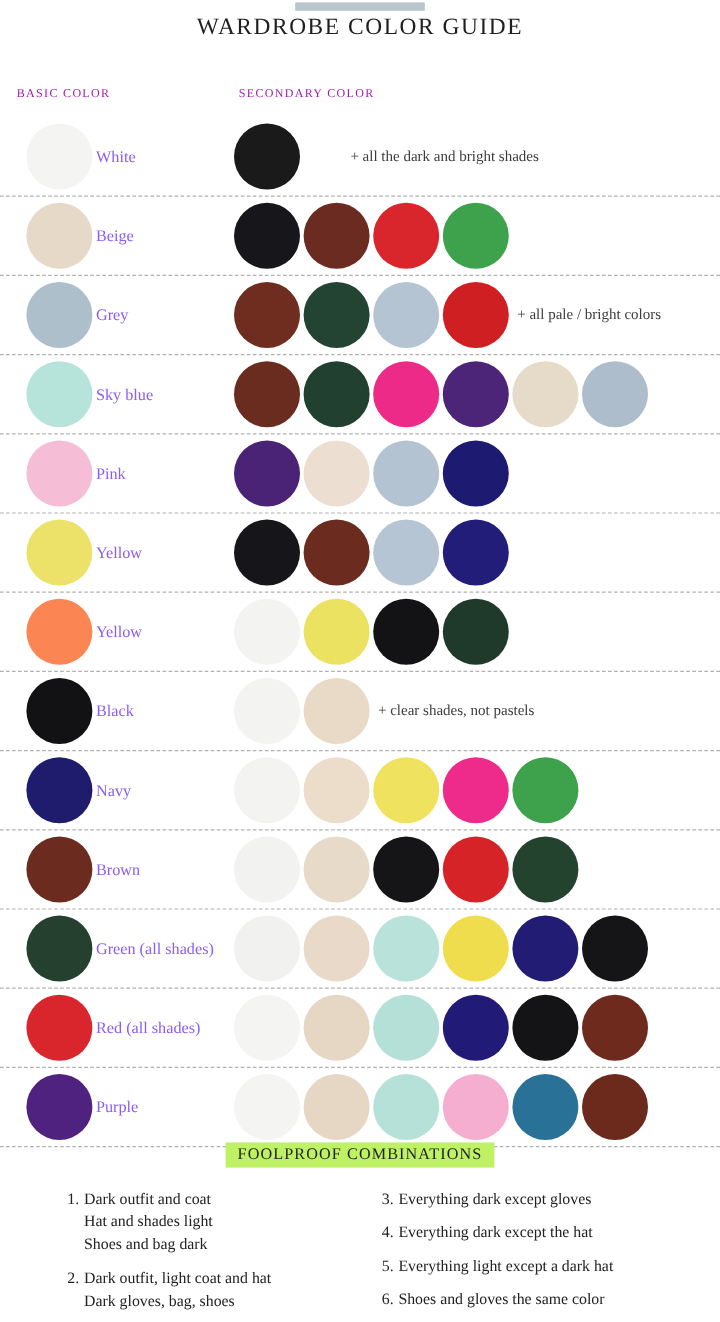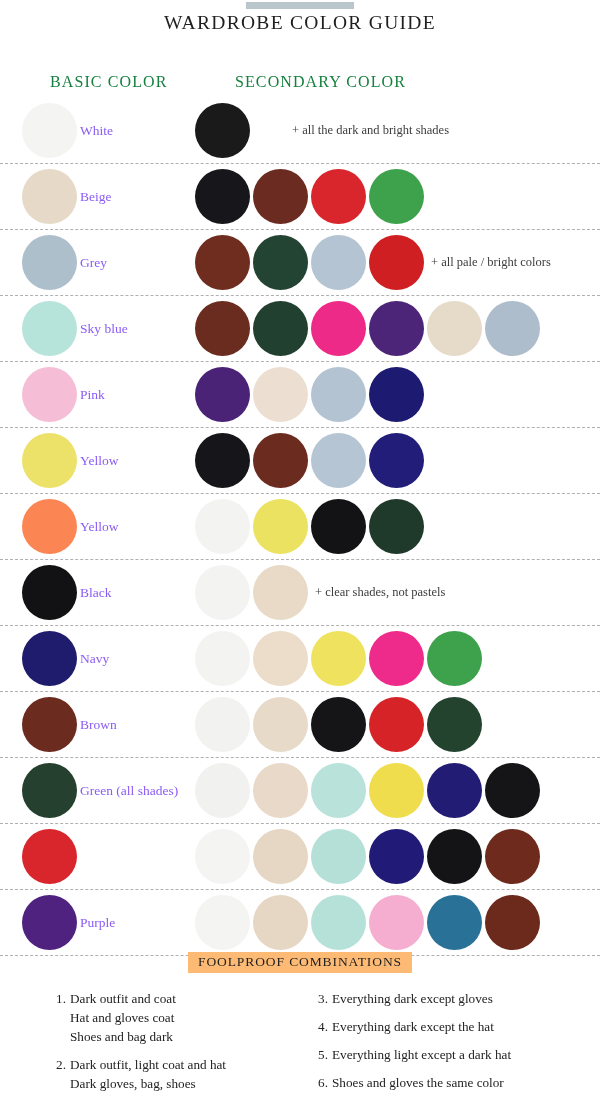--- a/index.html
+++ b/index.html
@@ -32,24 +32,23 @@
     width: 600px;
     text-align: center;
     font-size: 19.5px;
     letter-spacing: 1.3px;
     color: #1f1f1f;
     font-weight: 400;
   }
 
   .col-head {
     position: absolute;
-    font-size: 16px;
+    font-size: 10px;
     letter-spacing: 1.1px;
-    color: #15803d;
-    margin-left: 36px;
+    color: #a21caf;
   }
   .col-head.basic { left: 14px;  top: 73px; }
   .col-head.secondary { left: 199px; top: 73px; }
 
   
   .rows {
     position: absolute;
     left: 0;
     top: 98px;
     width: 600px;
@@ -301,20 +300,21 @@
         <div class="dot" style="left: 58px; background: rgb(232, 217, 201);"></div>
         <div class="dot" style="left: 116px; background: rgb(184, 226, 218);"></div>
         <div class="dot" style="left: 174px; background: rgb(240, 221, 78);"></div>
         <div class="dot" style="left: 232px; background: rgb(35, 28, 116);"></div>
         <div class="dot" style="left: 290px; background: rgb(21, 21, 23);"></div>
       </div>
     </div>
     <div class="row">
       <div class="basic-cell">
         <div class="swatch" style="background: rgb(216, 38, 44);"></div>
+        <div class="basic-label">Red (all shades)</div>
       </div>
       <div class="sec-cell">
         <div class="dot" style="left: 0px; background: rgb(244, 244, 243);"></div>
         <div class="dot" style="left: 58px; background: rgb(230, 214, 196);"></div>
         <div class="dot" style="left: 116px; background: rgb(181, 224, 216);"></div>
         <div class="dot" style="left: 174px; background: rgb(33, 26, 118);"></div>
         <div class="dot" style="left: 232px; background: rgb(20, 20, 22);"></div>
         <div class="dot" style="left: 290px; background: rgb(110, 43, 29);"></div>
       </div>
     </div>
@@ -329,28 +329,28 @@
         <div class="dot" style="left: 116px; background: rgb(182, 225, 217);"></div>
         <div class="dot" style="left: 174px; background: rgb(246, 174, 208);"></div>
         <div class="dot" style="left: 232px; background: rgb(42, 113, 151);"></div>
         <div class="dot" style="left: 290px; background: rgb(108, 42, 28);"></div>
       </div>
     </div>
   </div>
 
 <div class="footer">
   <div class="foot-title-wrap">
-    <span class="foot-title" style="background: #fdba74;">FOOLPROOF COMBINATIONS</span>
+    <span class="foot-title" style="background: #bef264;">FOOLPROOF COMBINATIONS</span>
   </div>
   <div class="foot-cols">
     <div class="foot-col left" id="foot-left">
         <div class="combo">
           <span class="num">1.</span>
           <span class="ln">Dark outfit and coat</span>
-          <span class="ln">Hat and gloves coat</span>
+          <span class="ln">Hat and shades light</span>
           <span class="ln">Shoes and bag dark</span>
         </div>
         <div class="combo">
           <span class="num">2.</span>
           <span class="ln">Dark outfit, light coat and hat</span>
           <span class="ln">Dark gloves, bag, shoes</span>
         </div>
       </div>
     <div class="foot-col right" id="foot-right">
         <div class="combo">

